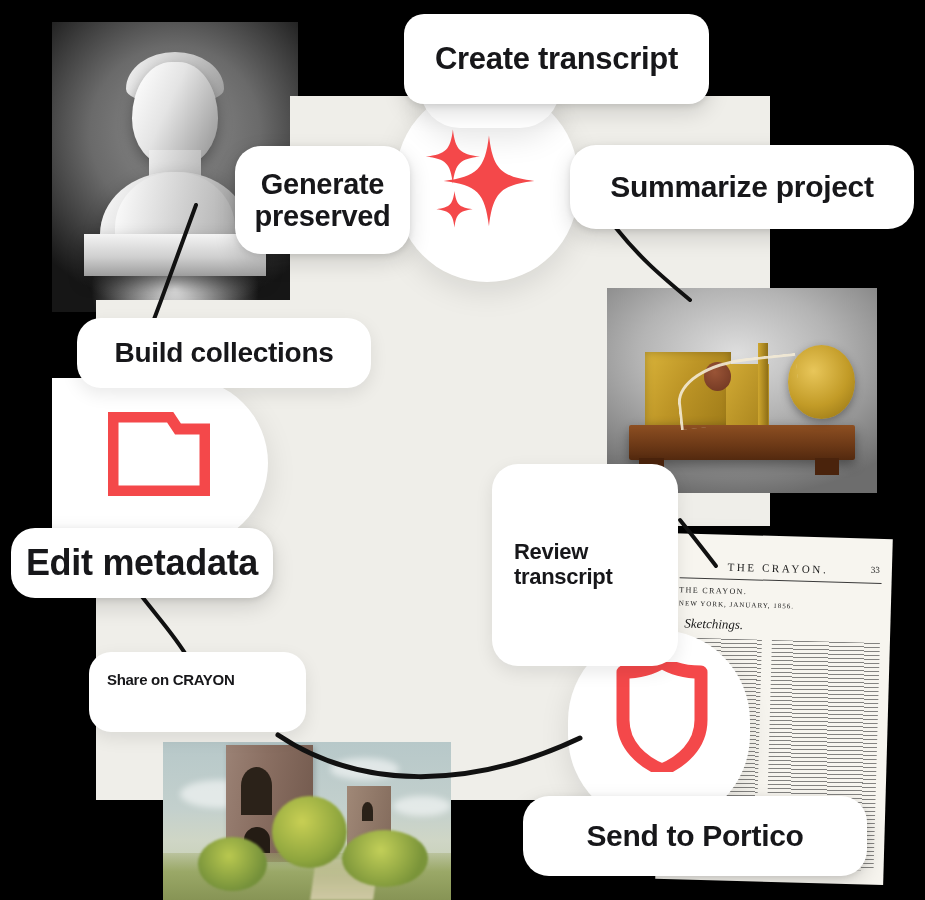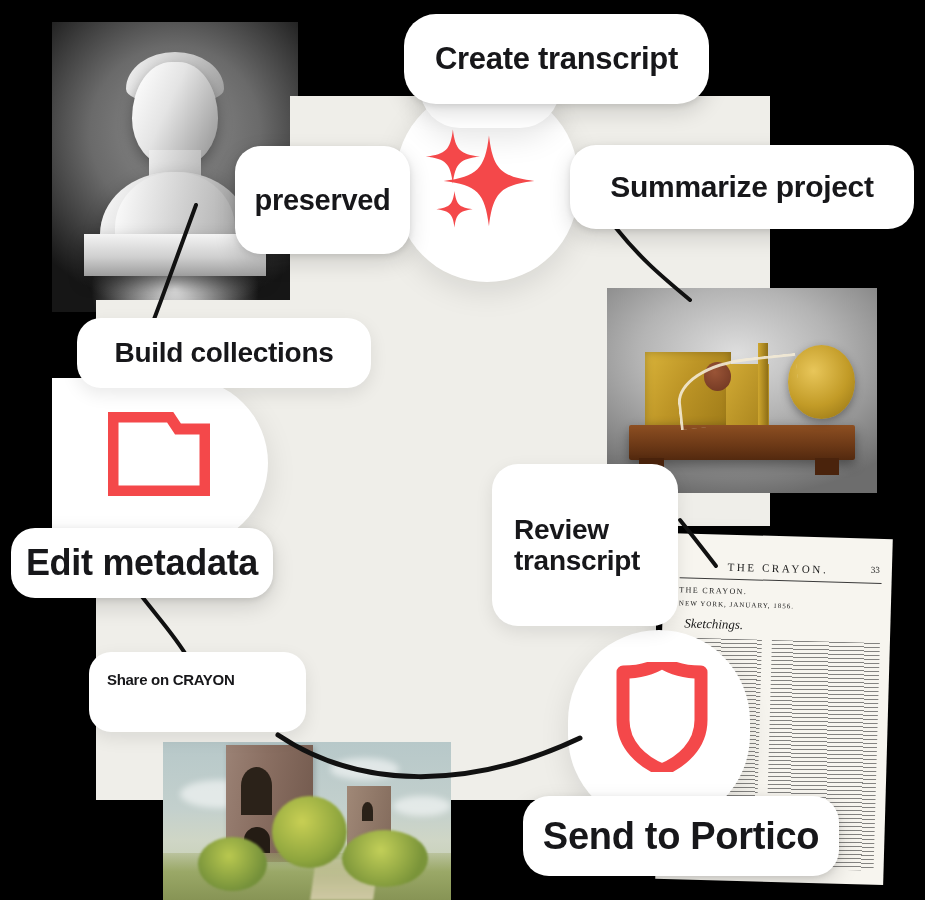--- a/index.html
+++ b/index.html
@@ -417,46 +417,47 @@
       <path d="M5 5 H62 L70 17 H97 V79 H5 Z" fill="none" stroke="#F4484A" stroke-width="11" stroke-linejoin="miter"></path>
     </svg>
   </div>
 
   <div class="icon-wrap" style="left:613px; top:662px; width:98px; height:110px;">
     <svg viewBox="0 0 98 110" width="98" height="110" aria-hidden="true">
       <path d="M10 10 C26 10, 40 6, 49 0 C58 6, 72 10, 88 10 V58 C88 84, 68 100, 49 108 C30 100, 10 84, 10 58 Z" fill="none" stroke="#F4484A" stroke-width="13" stroke-linejoin="round"></path>
     </svg>
   </div>
 
-  <div class="pill" style="left:404px; top:14px; width:305px; height:90px; border-radius:32px; font-size:31px;">
+  <div class="pill" style="left:404px; top:14px; width:305px; height:90px; border-radius:20px; font-size:31px;">
     <span>Create transcript</span>
   </div>
 
   <div class="pill" style="left:235px; top:146px; width:175px; height:108px; border-radius:26px; font-size:29px; flex-direction:column;">
+    <span>Generate</span>
     <span>preserved</span>
   </div>
 
   <div class="pill soft" style="left:77px; top:318px; width:294px; height:70px; border-radius:24px; font-size:28px;">
     <span>Build collections</span>
   </div>
 
   <div class="pill" style="left:570px; top:145px; width:344px; height:84px; border-radius:26px; font-size:30px;">
     <span>Summarize project</span>
   </div>
 
   <div class="pill" style="left:11px; top:528px; width:262px; height:70px; border-radius:24px; font-size:36px;">
     <span>Edit metadata</span>
   </div>
 
   <div class="pill soft" style="left:89px; top:652px; width:217px; height:80px; border-radius:22px; font-size:15px; justify-content:flex-start; align-items:flex-start; padding:20px 0 0 18px; box-sizing:border-box; font-weight:700;">
     <span>Share on CRAYON</span>
   </div>
 
-  <div class="pill soft" style="left:492px; top:464px; width:186px; height:162px; border-radius:26px; font-size:28px; flex-direction:column; align-items:flex-start; padding-left:22px; box-sizing:border-box; text-align:center;">
+  <div class="pill soft" style="left:492px; top:464px; width:186px; height:202px; border-radius:26px; font-size:22px; flex-direction:column; align-items:flex-start; padding-left:22px; box-sizing:border-box; text-align:center;">
     <span>Review</span>
     <span>transcript</span>
   </div>
 
-  <div class="pill" style="left:523px; top:796px; width:316px; height:80px; border-radius:26px; font-size:38px;">
+  <div class="pill" style="left:523px; top:796px; width:344px; height:80px; border-radius:26px; font-size:30px;">
     <span>Send to Portico</span>
   </div>
 
 </div>
 
 </body></html>

